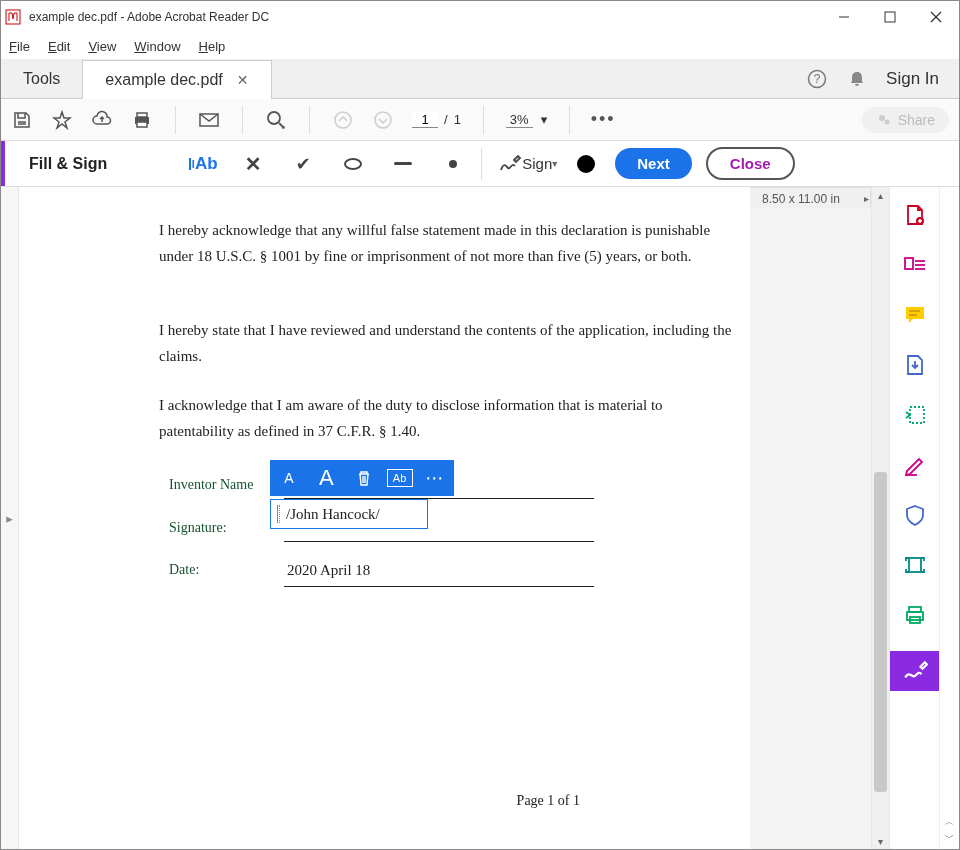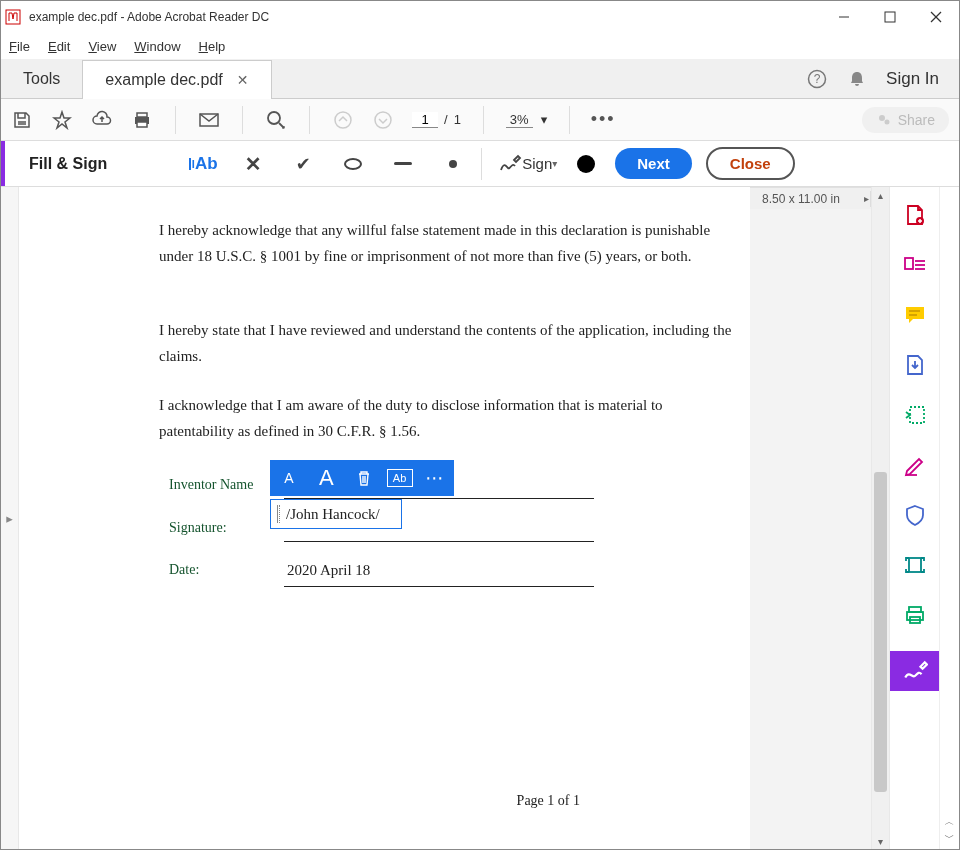--- a/index.html
+++ b/index.html
@@ -37,21 +37,21 @@
 .fs-x { font-size: 20px; font-weight: bold; color: #444; }
 .fs-chk { font-size: 18px; color: #444; }
 .fs-o { width: 18px; height: 12px; border: 2px solid #444; border-radius: 50%; }
 .fs-dash { width: 18px; height: 3px; background: #444; border-radius: 2px; }
 .fs-dot { width: 8px; height: 8px; background: #444; border-radius: 50%; }
 .sep2 { width: 1px; height: 32px; background: #ddd; margin: 0 16px; }
 .signgrp { display: flex; align-items: center; cursor: pointer; font-size: 15px; color: #333; }
 .signicon svg { width: 24px; height: 24px; }
 .colorcircle { width: 18px; height: 18px; background: #000; border-radius: 50%; margin-left: 20px; }
 .nextbtn { margin-left: 20px; background: #1a73e8; color: #fff; border-radius: 20px; padding: 7px 22px; font-size: 15px; font-weight: 600; cursor: pointer; }
-.closebtn { margin-left: 14px; margin-right: 14px; border: 2px solid #555; border-radius: 22px; padding: 6px 22px; font-size: 15px; font-weight: 600; cursor: pointer; color: #c2410c; }
+.closebtn { margin-left: 14px; margin-right: 14px; border: 2px solid #555; border-radius: 22px; padding: 6px 22px; font-size: 15px; font-weight: 600; cursor: pointer; color: #a21caf; }
 .content { flex: 1; display: flex; min-height: 0; }
 .leftedge { width: 18px; background: #f6f6f6; border-right: 1px solid #e8e8e8; display: flex; align-items: center; justify-content: center; color: #888; cursor: pointer; }
 .docarea { flex: 1; display: flex; flex-direction: row; min-width: 0; background: #f3f3f3; }
 .page { flex: 1; background: #fff; position: relative; overflow: hidden; }
 .scroll-v { width: 18px; background: #f0f0f0; border-left: 1px solid #e8e8e8; position: relative; }
 .scroll-v .thumb { position: absolute; left: 2px; right: 2px; top: 285px; height: 320px; background: #c8c8c8; border-radius: 3px; }
 .scroll-v .arr { position: absolute; left: 0; right: 0; height: 16px; display: flex; align-items: center; justify-content: center; color: #666; font-size: 10px; }
 .scroll-v .au { top: 0; } .scroll-v .ad { bottom: 0; }
 .rightbar { width: 50px; background: #fff; border-left: 1px solid #e8e8e8; display: flex; flex-direction: column; align-items: center; padding-top: 14px; gap: 22px; }
 .rtool { width: 28px; height: 28px; display: flex; align-items: center; justify-content: center; cursor: pointer; }
@@ -65,21 +65,21 @@
 .para { font-family: Georgia, serif; font-size: 15px; color: #222; line-height: 1.75; position: absolute; left: 140px; width: 580px; }
 .para.p1 { top: 30px; }
 .para.p2 { top: 130px; }
 .para.p3 { top: 205px; }
 .label { font-family: Georgia, serif; font-size: 14px; color: #14532d; position: absolute; }
 .fld { position: absolute; border-bottom: 1px solid #222; height: 20px; }
 .date-val { font-family: Georgia, serif; font-size: 15px; color: #222; position: absolute; }
 .pagenum { position: absolute; right: 170px; bottom: 40px; font-family: Georgia, serif; font-size: 14px; color: #222; }
 .annot-bar { position: absolute; left: 251px; top: 273px; width: 184px; height: 36px; background: #1a73e8; display: flex; align-items: center; justify-content: space-around; color: #fff; }
 .annot-btn { cursor: pointer; display: flex; align-items: center; justify-content: center; width: 30px; height: 30px; }
-.sig-input { position: absolute; left: 251px; top: 312px; width: 132px; height: 30px; border: 1px solid #1a73e8; background: #fff; display: flex; align-items: center; padding-left: 6px; text-align: right; }
+.sig-input { position: absolute; left: 251px; top: 312px; width: 158px; height: 30px; border: 1px solid #1a73e8; background: #fff; display: flex; align-items: center; padding-left: 6px; text-align: right; }
 .sig-input .handle { width: 3px; height: 18px; border-left: 1px solid #888; border-right: 1px dotted #888; margin-right: 6px; }
 .sig-input .txt { font-family: Georgia, serif; font-size: 15px; color: #222; }
 .chev-col { width: 20px; background: #fff; display: flex; flex-direction: column; align-items: center; justify-content: flex-end; gap: 2px; padding-bottom: 4px; border-left: 1px solid #eee; }
 .chev-col .cv { color: #666; font-size: 10px; cursor: pointer; }
 svg { display: block; }
 </style>
 </head>
 <body>
 
 <div class="window">
@@ -253,21 +253,21 @@
     <div class="closebtn">Close</div>
   </div>
 
   <div class="content">
     <div class="leftedge">▸</div>
 
     <div class="docarea">
       <div class="page">
         <div class="para p1">I hereby acknowledge that any willful false statement made in this declaration is punishable under 18 U.S.C. § 1001 by fine or imprisonment of not more than five (5) years, or both.</div>
         <div class="para p2">I hereby state that I have reviewed and understand the contents of the application, including the claims.</div>
-        <div class="para p3">I acknowledge that I am aware of the duty to disclose information that is material to patentability as defined in 30 C.F.R. § 1.56.</div>
+        <div class="para p3">I acknowledge that I am aware of the duty to disclose information that is material to patentability as defined in 37 C.F.R. § 1.40.</div>
 
         <div class="label" style="left:150px; top:290px">Inventor Name</div>
         <div class="fld" style="left:265px; top:292px; width:310px"></div>
 
         <div class="label" style="left:150px; top:333px">Signature:</div>
         <div class="fld" style="left:265px; top:335px; width:310px"></div>
 
         <div class="label" style="left:150px; top:375px">Date:</div>
         <div class="fld" style="left:265px; top:380px; width:310px"></div>
         <div class="date-val" style="left:268px; top:375px">2020 April 18</div>

